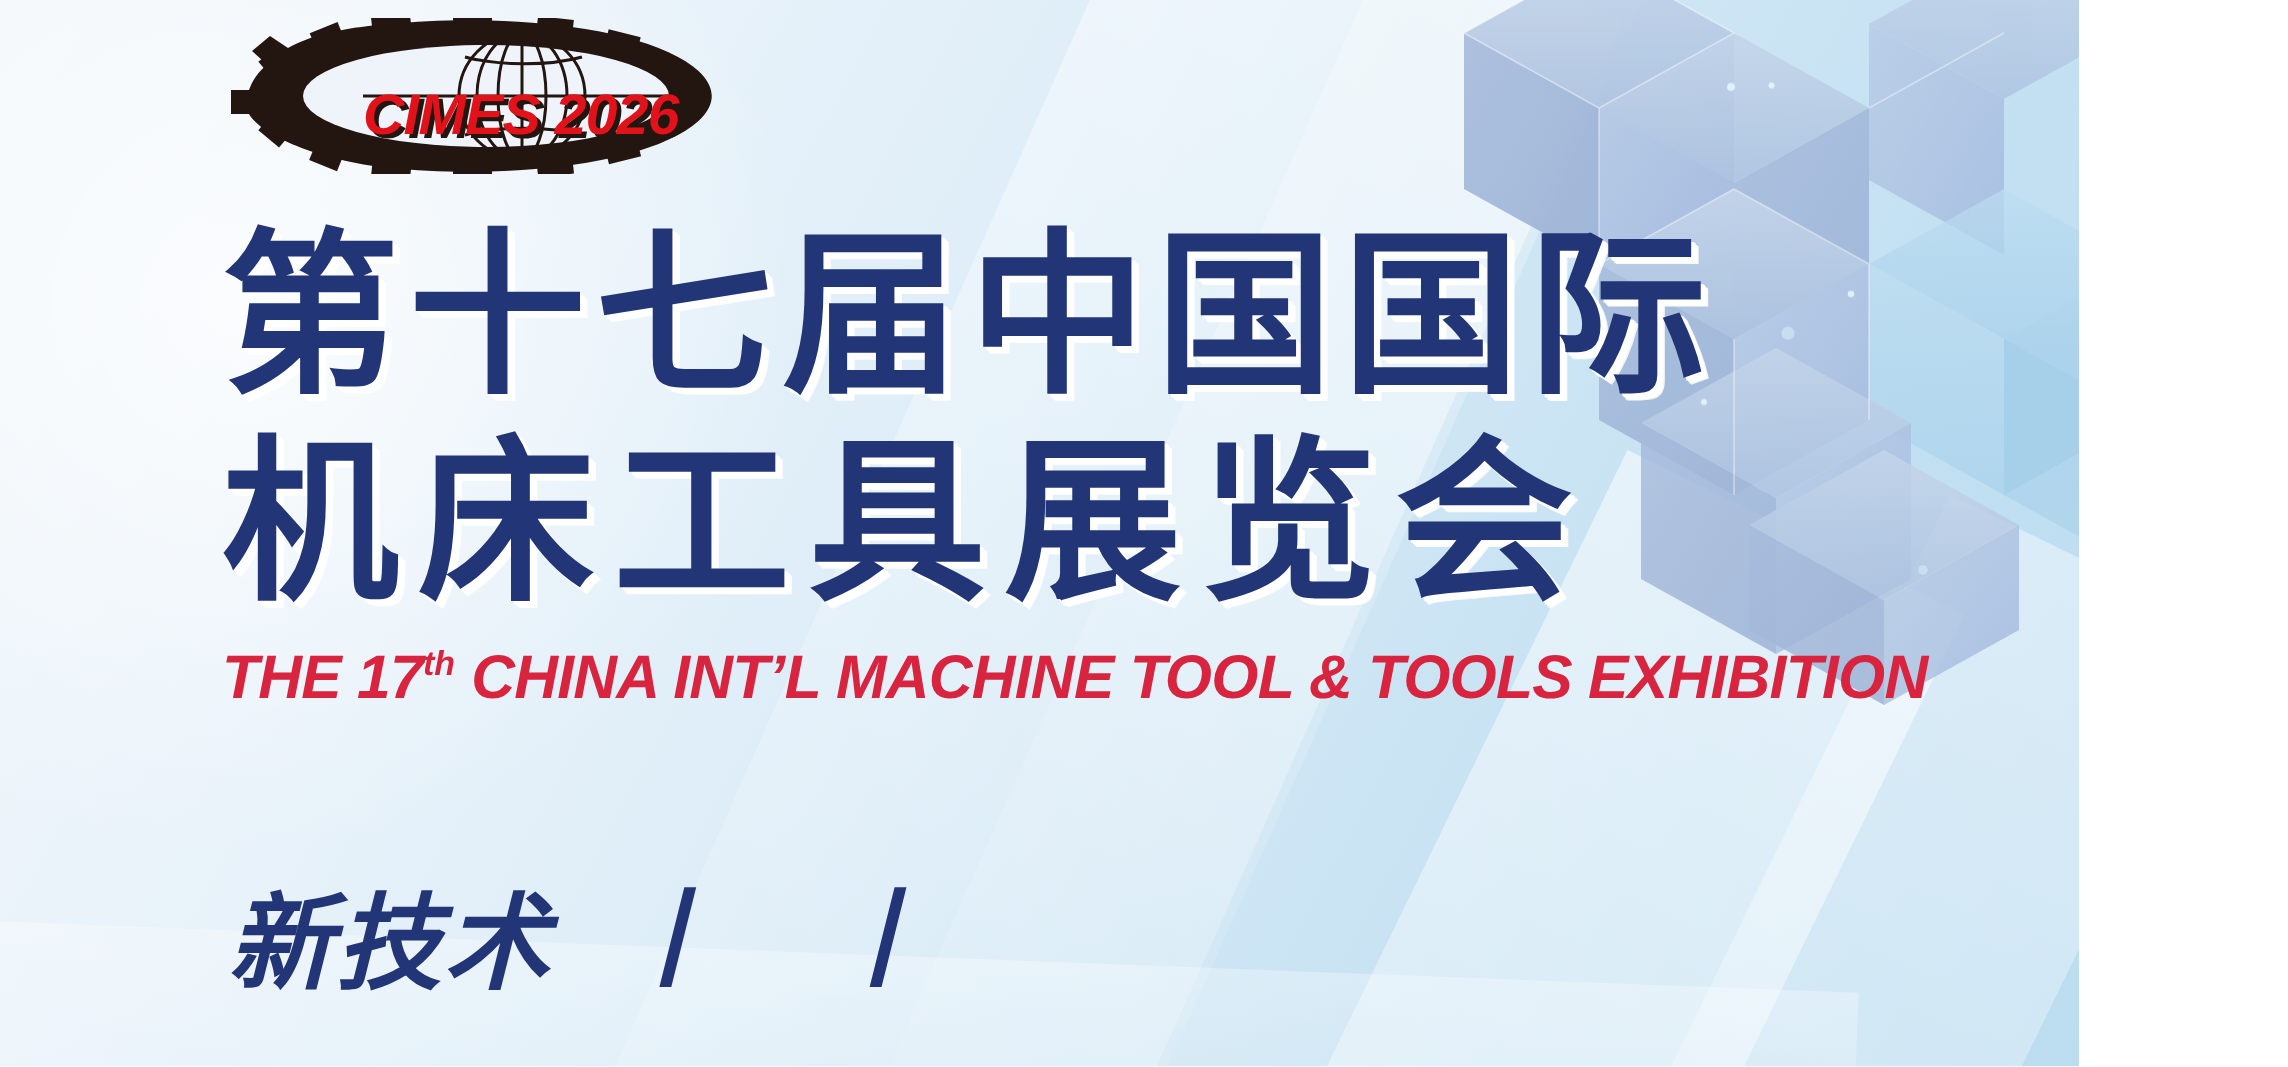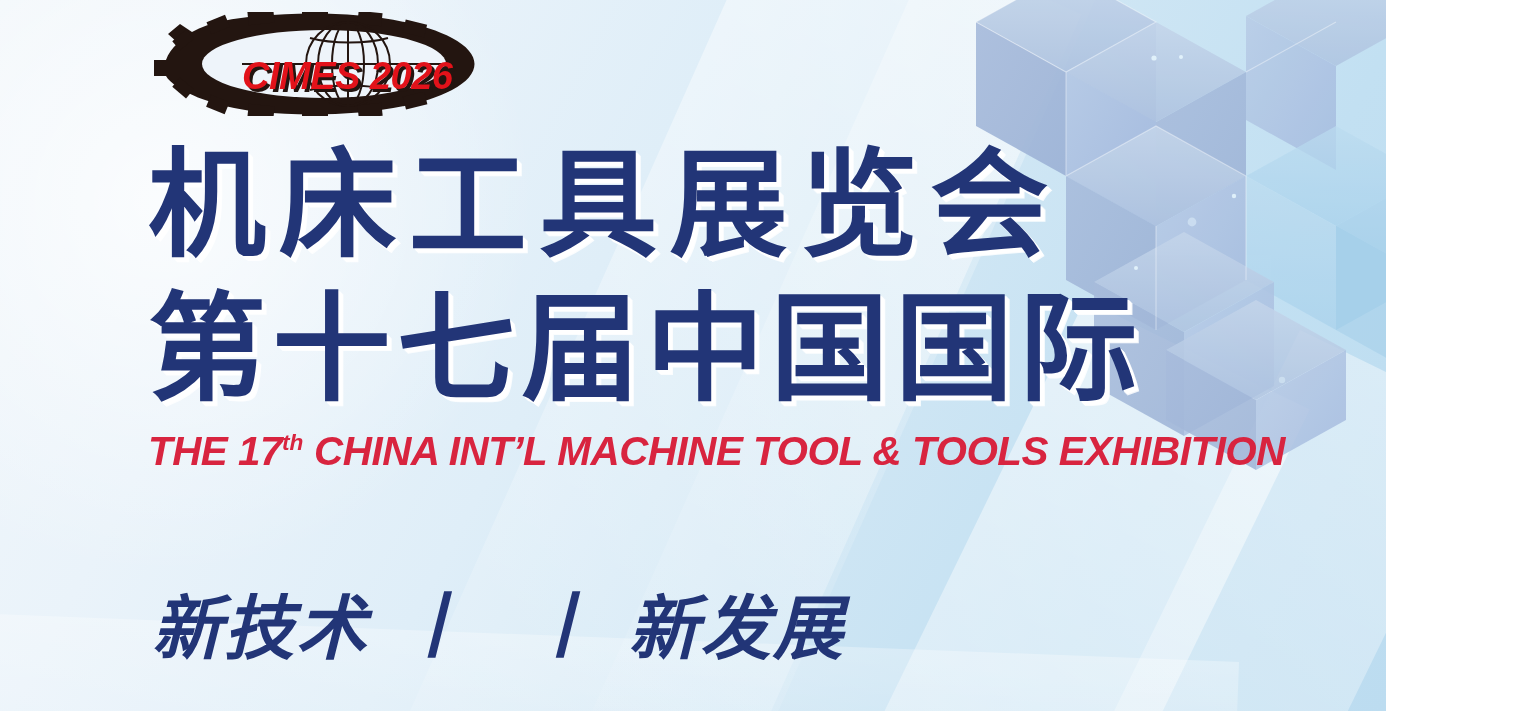--- a/index.html
+++ b/index.html
@@ -166,21 +166,21 @@
     top: 572px;
     font-family: "Liberation Sans", "DejaVu Sans", sans-serif;
     font-weight: 700;
     font-style: italic;
     font-size: 70px;
     color: #223577;
     letter-spacing: 0.03em;
     white-space: nowrap;
     display: flex;
     align-items: center;
-    gap: 0;
+    gap: 12px;
   }
   .tag-word { padding: 0 2px; }
   .tag-sep {
     display: inline-block;
     padding: 0 28px;
     font-style: italic;
     font-weight: 700;
     color: #223577;
     transform: translateY(-2px);
   }
@@ -332,29 +332,28 @@
         </g>
 
         <g>
           <text x="93" y="80" font-family="Liberation Sans, DejaVu Sans, sans-serif" font-size="38" font-weight="bold" font-style="italic" fill="#231510" letter-spacing="-0.5">CIMES 2026</text>
           <text x="90" y="77" font-family="Liberation Sans, DejaVu Sans, sans-serif" font-size="38" font-weight="bold" font-style="italic" fill="#e2121a" letter-spacing="-0.5">CIMES 2026</text>
         </g>
       </svg>
     </div>
 
     <div class="headline">
+      <div class="cn-line line1">第十七届中国国际</div>
       <div class="cn-line line2">机床工具展览会</div>
-      <div class="cn-line line1">第十七届中国国际</div>
 
       <div class="en-line">
         <span>THE 17</span><sup>th</sup><span> CHINA INT’L MACHINE TOOL &amp; TOOLS EXHIBITION</span>
       </div>
     </div>
 
     <div class="tagline">
       <span class="tag-word">新技术</span>
       <span class="tag-sep">丨</span>
       <span class="tag-sep">丨</span>
-      <span class="tag-word">新发展</span>
     </div>
 
   </div>
 </div>
 
 </body></html>

